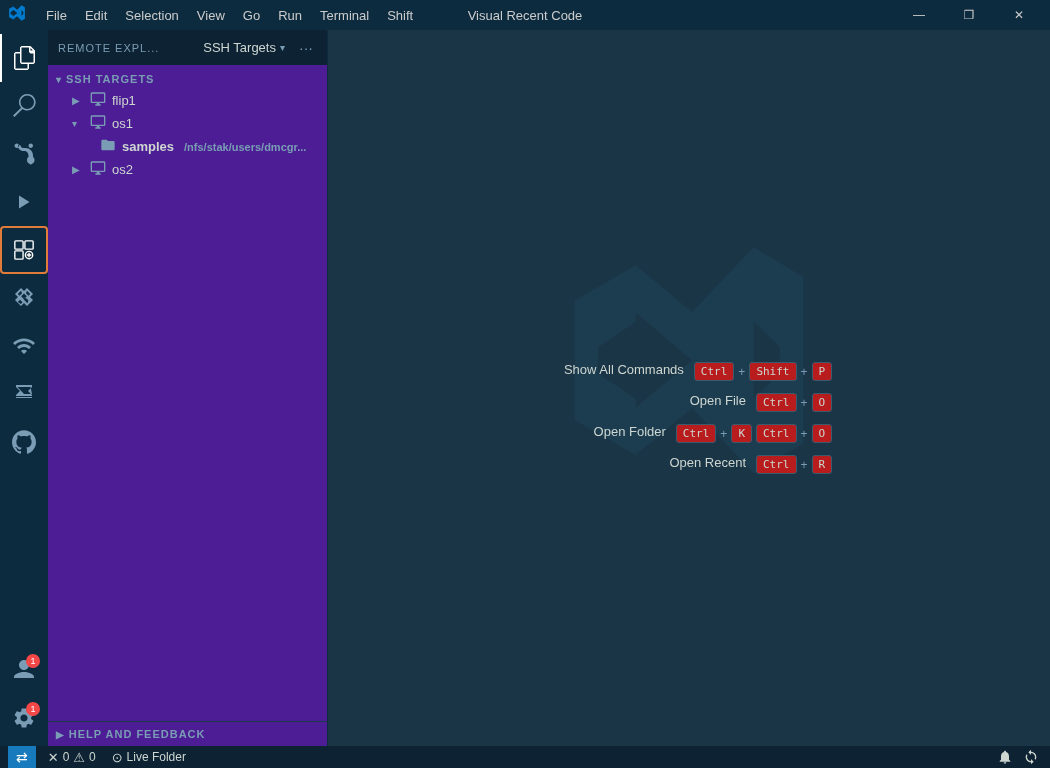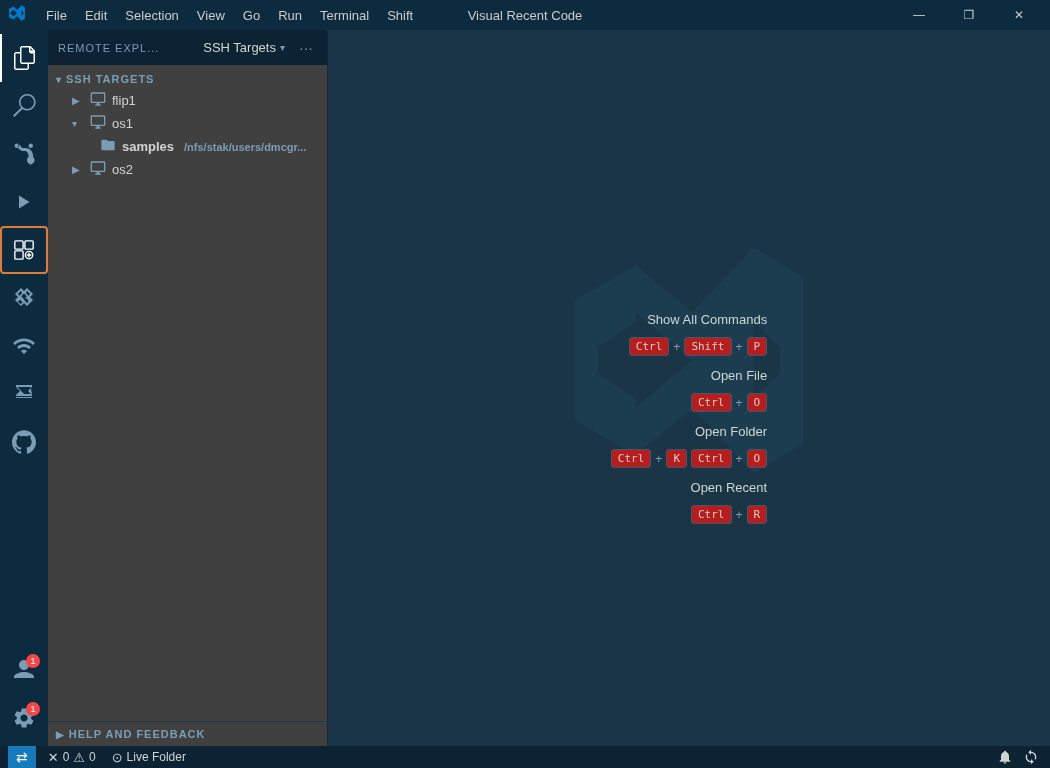--- a/index.html
+++ b/index.html
@@ -120,21 +120,21 @@
       height: 14px;
       font-size: 9px;
       display: flex;
       align-items: center;
       justify-content: center;
     }
 
     
     #sidebar {
       width: 280px;
-      background: #404040;
+      background: #4c1d95;
       display: flex;
       flex-direction: column;
       flex-shrink: 0;
       border-right: 1px solid #0d2b3e;
     }
     #sidebar-header {
       height: 35px;
       background: #0d2233;
       display: flex;
       align-items: center;
@@ -228,24 +228,23 @@
     #commands {
       position: relative;
       z-index: 1;
       display: flex;
       flex-direction: column;
       gap: 12px;
       margin-top: 60px;
     }
     .command-row {
       display: flex;
-      align-items: flex-end;
+      align-items: flex-start;
       justify-content: flex-end;
       gap: 10px;
-      flex-direction: column;
     }
     .command-label {
       color: #cdd6d0;
       font-size: 13px;
       min-width: 120px;
       text-align: right;
     }
     .command-keys {
       display: flex;
       align-items: center;

